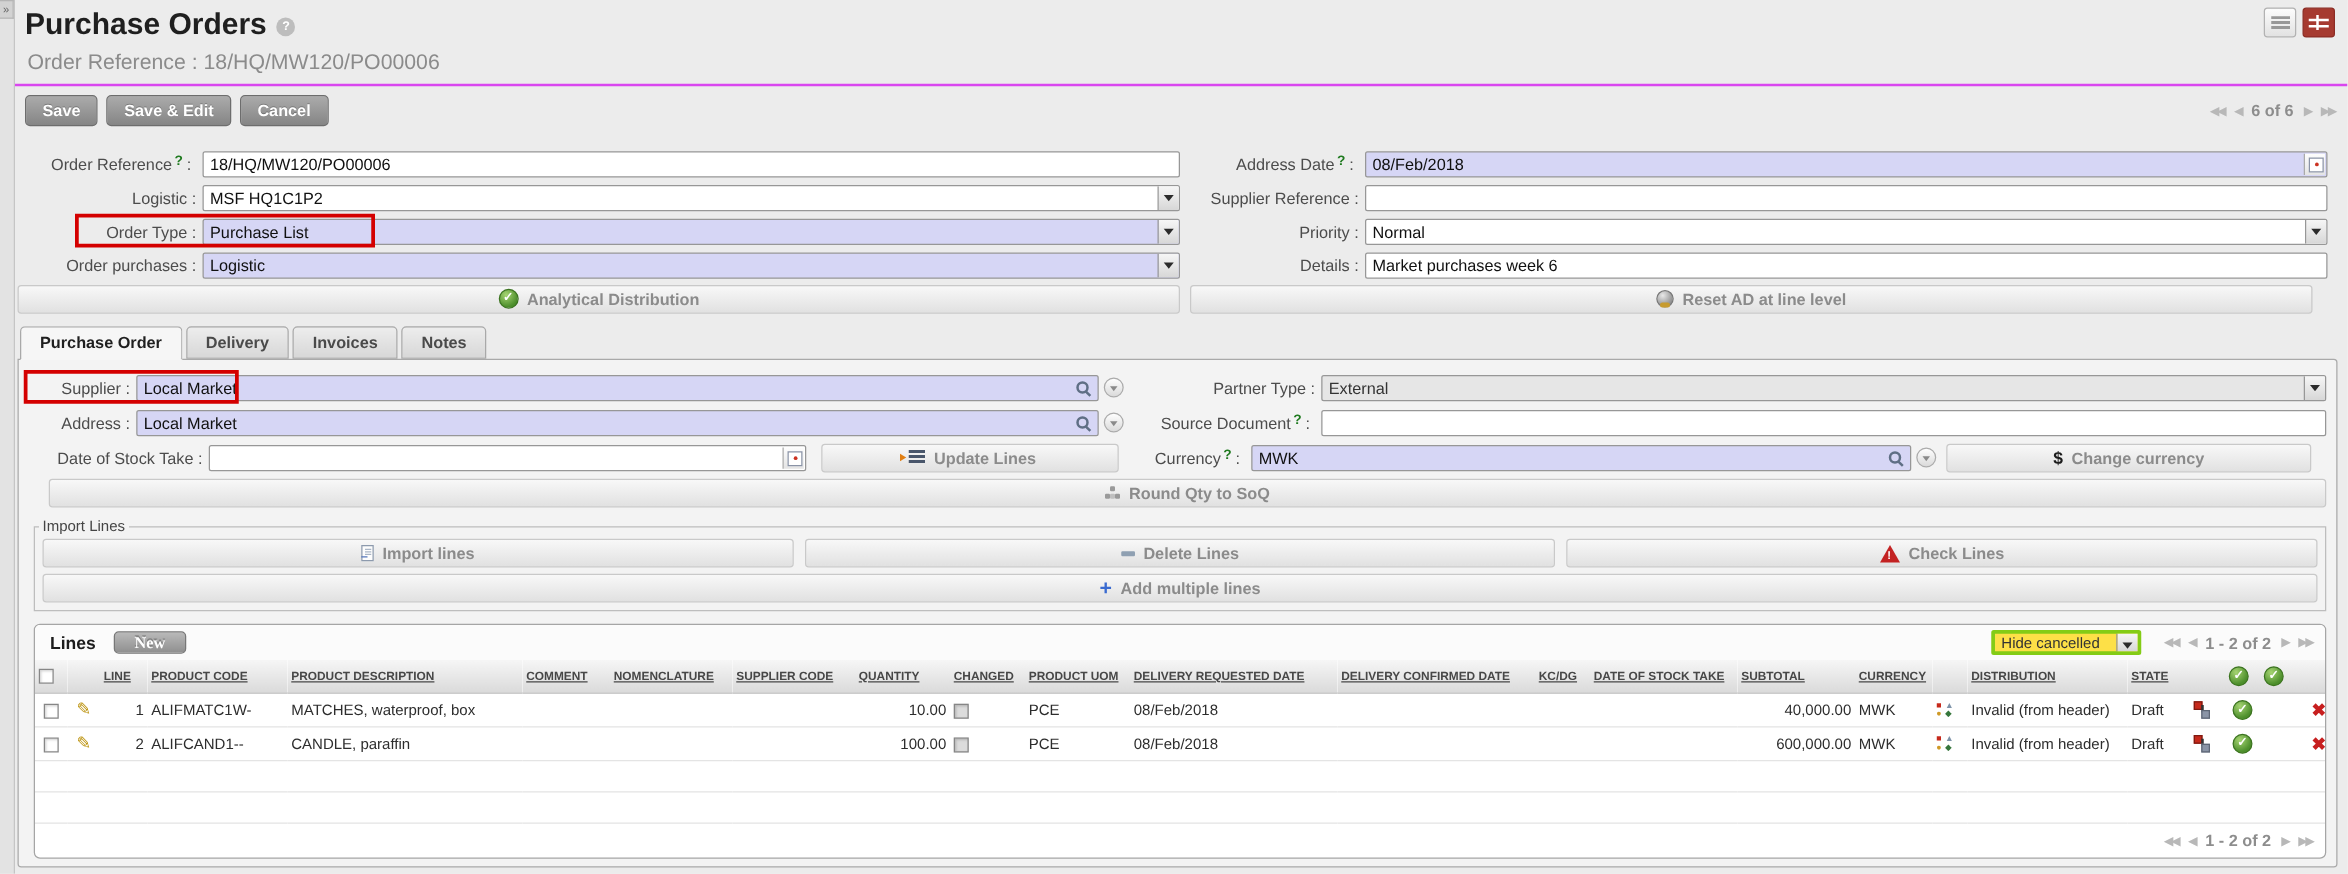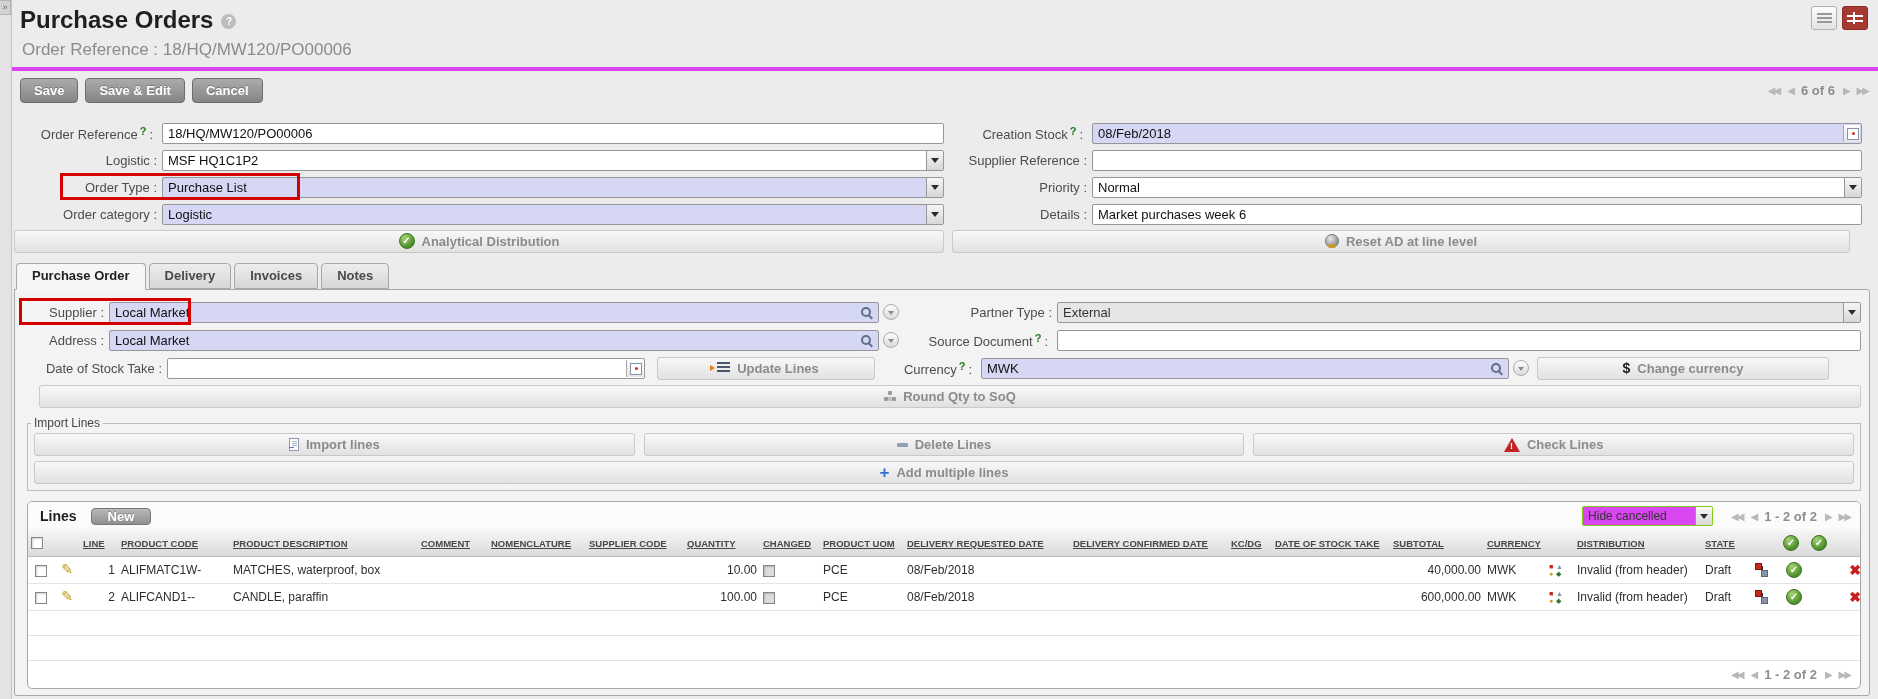--- a/index.html
+++ b/index.html
@@ -15,21 +15,21 @@
 
 
 .side-strip { width:12px; background:#e3e3e3; border-right:1px solid #c5c5c5; flex:none; }
 .expander { width:11px; height:15px; background:#d2d2d2; border:1px solid #b5b5b5; border-left:none;
   font-size:9px; color:#666; text-align:center; line-height:13px; cursor:pointer; }
 .expander::before { content:"»"; }
 
 .main { flex:1; min-width:0; }
 
 
-.page-head { padding:6px 8px 0 8px; border-bottom:4px solid #d946ef; }
+.page-head { padding:6px 8px 0 8px; border-bottom:2px solid #d946ef; }
 .title-row { display:flex; align-items:flex-start; }
 .title { font-size:24px; font-weight:bold; color:#1f1f1f; }
 .help-badge { width:15px; height:15px; border-radius:50%; background:#bdbdbd; color:#fff;
   font-size:10px; font-weight:bold; text-align:center; line-height:15px; margin:8px 0 0 8px; }
 .help-badge::before { content:"?"; }
 .view-toggles { margin-left:auto; display:flex; gap:5px; padding-right:2px; }
 .vt { width:26px; height:24px; border:1px solid #b2b2b2; border-radius:3px;
   background:linear-gradient(#fcfcfc,#e2e2e2); display:flex; align-items:center; justify-content:center; cursor:pointer; }
 .vt-list-glyph { width:15px; height:11px;
   background:repeating-linear-gradient(#989898 0 2px, rgba(0,0,0,0) 2px 4px); }
@@ -105,21 +105,21 @@
 .tab.active { background:#f6f6f6; color:#1f1f1f; border-bottom:1px solid #f6f6f6; margin-bottom:-1px; padding-bottom:6px; }
 .tab-panel { border:1px solid #a9a9a9; background:#f3f3f3; padding:9px 0 6px 2px; border-radius:0 3px 3px 3px; }
 
 .trow { display:flex; align-items:center; height:26px; margin-bottom:2px; position:relative; }
 .lblA { width:92px; }  
 .lblB { width:150px; } 
 .supfld { width:770px; flex:none; margin-right:4px; }
 .zonefld { width:792px; flex:none; margin-right:8px; }
 .rsec { display:flex; align-items:center; flex:1; min-width:0; }
 .stockfld { width:478px; flex:none; margin-right:12px; }
-.btn-update { width:218px; flex:none; margin-right:14px; }
+.btn-update { width:238px; flex:none; margin-right:14px; }
 .curfld { width:528px; flex:none; margin-right:4px; }
 .btn-changecur { width:292px; flex:none; margin-right:8px; }
 .btn-round { flex:1; margin:2px 8px 0 22px; }
 
 
 .ic-ball { width:16px; height:16px; border-radius:50%; flex:none;
   background:radial-gradient(circle at 35% 28%, #a6d472, #4c8e2b 70%); border:1px solid #3c7420;
   color:#fff; font-size:10px; font-weight:bold; text-align:center; line-height:14px; }
 .ic-ball::before { content:"✓"; }
 .ic-reset { width:14px; height:14px; border-radius:50%; flex:none; position:relative;
@@ -171,23 +171,23 @@
 .import-fs legend { font-size:12px; color:#454545; padding:0 3px; margin-left:-3px; }
 .imp-row { display:flex; gap:9px; }
 .imp-row .wide-btn { flex:1; }
 .imp-add { margin-top:5px; }
 
 
 .lines-panel { margin:10px 8px 0 10px; border:1px solid #a5a5a5; border-radius:5px; background:#fff; overflow:hidden; }
 .lines-head { display:flex; align-items:center; padding:4px 10px 4px 12px; background:#fbfbfb; }
 .lines-title { font-weight:bold; font-size:14px; color:#1c1c1c; margin-right:14px; }
 .btn-new { background:linear-gradient(#b9b9b9,#8f8f8f); border:1px solid #777; border-radius:4px;
-  color:#fff; font-weight:bold; font-size:13px; padding:0 16px; text-shadow:0 -1px 0 rgba(0,0,0,.25); cursor:pointer; }
-.filter-sel { margin-left:auto; position:relative; width:131px; height:20px; border:1px solid #84cc16;
-  background:#d946ef; border-radius:2px; display:flex; align-items:center; padding:0 20px 0 5px; font-size:12px; }
+  color:#fff; font-weight:bold; font-size:13px; padding:0 16px; text-shadow:0 -1px 0 rgba(0,0,0,.25); cursor:pointer;font-family:Liberation Serif, serif; }
+.filter-sel { margin-left:auto; position:relative; width:120px; height:20px; border:3px solid #84cc16;
+  background:#fde047; border-radius:2px; display:flex; align-items:center; padding:0 20px 0 5px; font-size:12px; }
 .lines-head .pager { margin-left:18px; }
 
 table.lines { border-collapse:collapse; width:100%; table-layout:fixed; font-size:12px; color:#2d2d2d; }
 table.lines th { background:linear-gradient(#f6f6f6,#dadada); border-bottom:1px solid #bcbcbc;
   font-size:9.5px; font-weight:bold; color:#474747; text-align:left; padding:5px 3px;
   white-space:nowrap; overflow:hidden;text-decoration:underline; }
 table.lines td { border-bottom:1px solid #e4e4e4; padding:5px 3px; height:25px;
   white-space:nowrap; overflow:hidden; }
 .num { text-align:right; }
 .ctr { text-align:center; }
@@ -239,21 +239,21 @@
     <div class="form-area">
 
       <div class="frow">
         <div class="half-l">
           <span class="lbl w148"><span>Order Reference</span><span class="q"></span><span class="colon"></span></span>
           <div class="fld">
               <span>18/HQ/MW120/PO00006</span>
             </div>
         </div>
         <div class="half-r">
-          <span class="lbl w140"><span>Creation Stock</span><span class="q"></span><span class="colon"></span></span>
+          <span class="lbl w140"><span>Address Date</span><span class="q"></span><span class="colon"></span></span>
           <div class="fld purple">
               <span>08/Feb/2018</span>
               <span class="cal-btn"></span>
             </div>
         </div>
       </div>
 
       <div class="frow">
         <div class="half-l">
           <span class="lbl w148">Logistic :</span>
@@ -283,21 +283,21 @@
           <span class="lbl w140">Priority :</span>
           <div class="fld">
               <span>Normal</span>
               <span class="sel-btn"></span>
             </div>
         </div>
       </div>
 
       <div class="frow">
         <div class="half-l">
-          <span class="lbl w148">Order category :</span>
+          <span class="lbl w148">Order purchases :</span>
           <div class="fld purple">
               <span>Logistic</span>
               <span class="sel-btn"></span>
             </div>
         </div>
         <div class="half-r">
           <span class="lbl w140">Details :</span>
           <div class="fld">
               <span>Market purchases week 6</span>
             </div>

